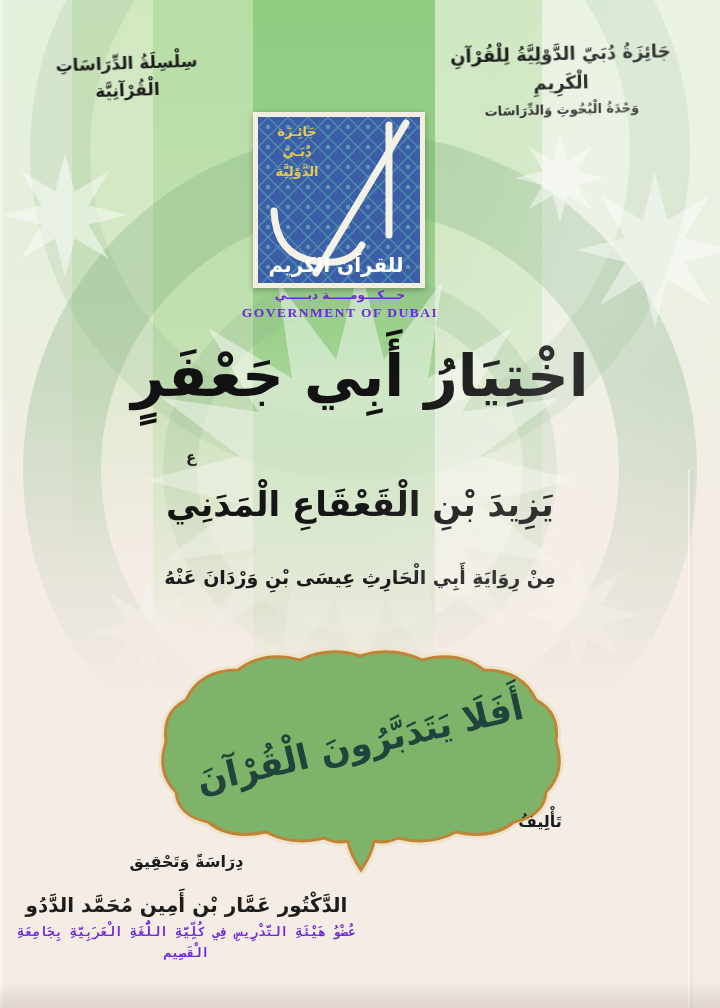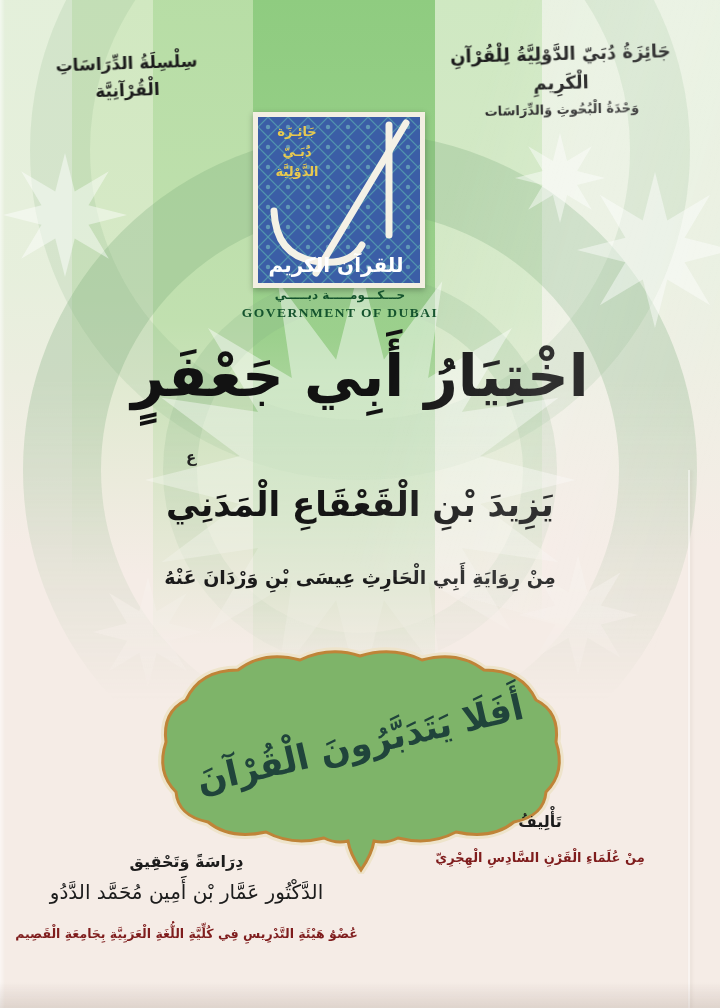--- a/index.html
+++ b/index.html
@@ -17,38 +17,38 @@
   .award-head .t1{font-size:18px; font-weight:bold; line-height:1.6;}
   .award-head .t2{font-size:13px; font-weight:bold; margin-top:4px; color:#2a2a2a;}
   
   .logo{left:253px; top:112px; width:162px; height:166px;
         background:#3b5ea6; border:5px solid #f3efe2;
         box-shadow:0 2px 6px rgba(0,0,0,.28);}
   .logo svg{position:absolute; left:0; top:0;}
   .logo-award{position:absolute; left:8px; top:5px; width:62px;
         color:#e9c94f; font-size:13px; font-weight:bold; line-height:1.55;
         text-align:center; direction:rtl;}
-  .gov{left:230px; top:288px; width:220px; text-align:center; color:#14532d;}
+  .gov{left:230px; top:288px; width:220px; text-align:center; color:#6d28d9;}
   .gov-ar{font-size:12px; font-weight:bold; direction:rtl; line-height:1.2;}
   .gov-en{font-size:13.5px; font-weight:bold; letter-spacing:1.5px;
           font-family:"Liberation Serif",serif; margin-top:3px;}
   
   .main-title{left:40px; top:336px; width:640px; font-size:58px; font-weight:bold;
               color:#121212; line-height:1.4;}
   .title-mark{left:186px; top:448px; font-size:15px; font-weight:bold; color:#222;}
   .subtitle{left:90px; top:484px; width:540px; font-size:34px; font-weight:bold; color:#151515;}
   .narration{left:135px; top:566px; width:450px; font-size:19px; font-weight:600; color:#1b1b1b;}
   
   .medallion{left:140px; top:644px; width:440px; height:230px;}
   
   .author{left:390px; top:810px; width:300px;}
   .editor{left:14px; top:850px; width:345px;}
   .blk-label{font-size:16px; font-weight:bold; line-height:1.5;}
-  .blk-name{font-size:19px; font-weight:normal; line-height:1.75; margin-top:1px;}
-  .blk-desc{font-size:13px; font-weight:600; line-height:1.7; margin-top:13px; color:#7f1d1d;}
+  .blk-name{font-size:19px; font-weight:bold; line-height:1.75; margin-top:14px;}
+  .blk-desc{font-size:13px; font-weight:600; line-height:1.7; margin-top:0; color:#6d28d9;font-family:Liberation Mono, monospace;}
   .editor .blk-name{font-size:20px;}
   .editor .blk-desc{font-size:12.5px;}
   
   .glare{left:430px; top:-80px; width:330px; height:700px; transform:rotate(16deg);
          background:linear-gradient(90deg, rgba(255,255,255,0) 0%, rgba(255,255,255,.13) 45%, rgba(255,255,255,0) 100%);
          pointer-events:none;}
   .crease{left:688px; top:470px; width:2px; height:538px;
           background:rgba(255,255,255,.45); box-shadow:2px 0 3px rgba(140,120,105,.12);
           pointer-events:none;}
   .left-edge{left:0; top:0; width:5px; height:1008px;
@@ -184,21 +184,20 @@
                Q152,202 126,188 Q90,196 68,178 Q38,172 36,148 Q16,128 26,98
                Q22,68 46,56 Q60,26 98,26 Q124,6 160,16 Q190,2 220,12 Z" fill="#7eb469" stroke="#bf8438" stroke-width="3"></path>
       <g transform="rotate(-13 220 100)">
         <text x="220" y="112" text-anchor="middle" font-size="35" font-weight="bold" fill="#20443b" direction="rtl">أَفَلَا يَتَدَبَّرُونَ الْقُرْآنَ</text>
       </g>
     </svg>
   </div>
 
   <div class="abs ar author">
     <div class="blk-label">تَأْلِيفُ</div>
-    <div class="blk-desc">مِنْ عُلَمَاءِ الْقَرْنِ السَّادِسِ الْهِجْرِيّ</div>
   </div>
 
   <div class="abs ar editor">
     <div class="blk-label">دِرَاسَةً وَتَحْقِيق</div>
     <div class="blk-name">الدَّكْتُور عَمَّار بْن أَمِين مُحَمَّد الدَّدُو</div>
     <div class="blk-desc">عُضْوُ هَيْئَةِ التَّدْرِيسِ فِي كُلِّيَّةِ اللُّغَةِ الْعَرَبِيَّةِ بِجَامِعَةِ الْقَصِيم</div>
   </div>
 
   <div class="abs glare"></div>
   <div class="abs crease"></div>

